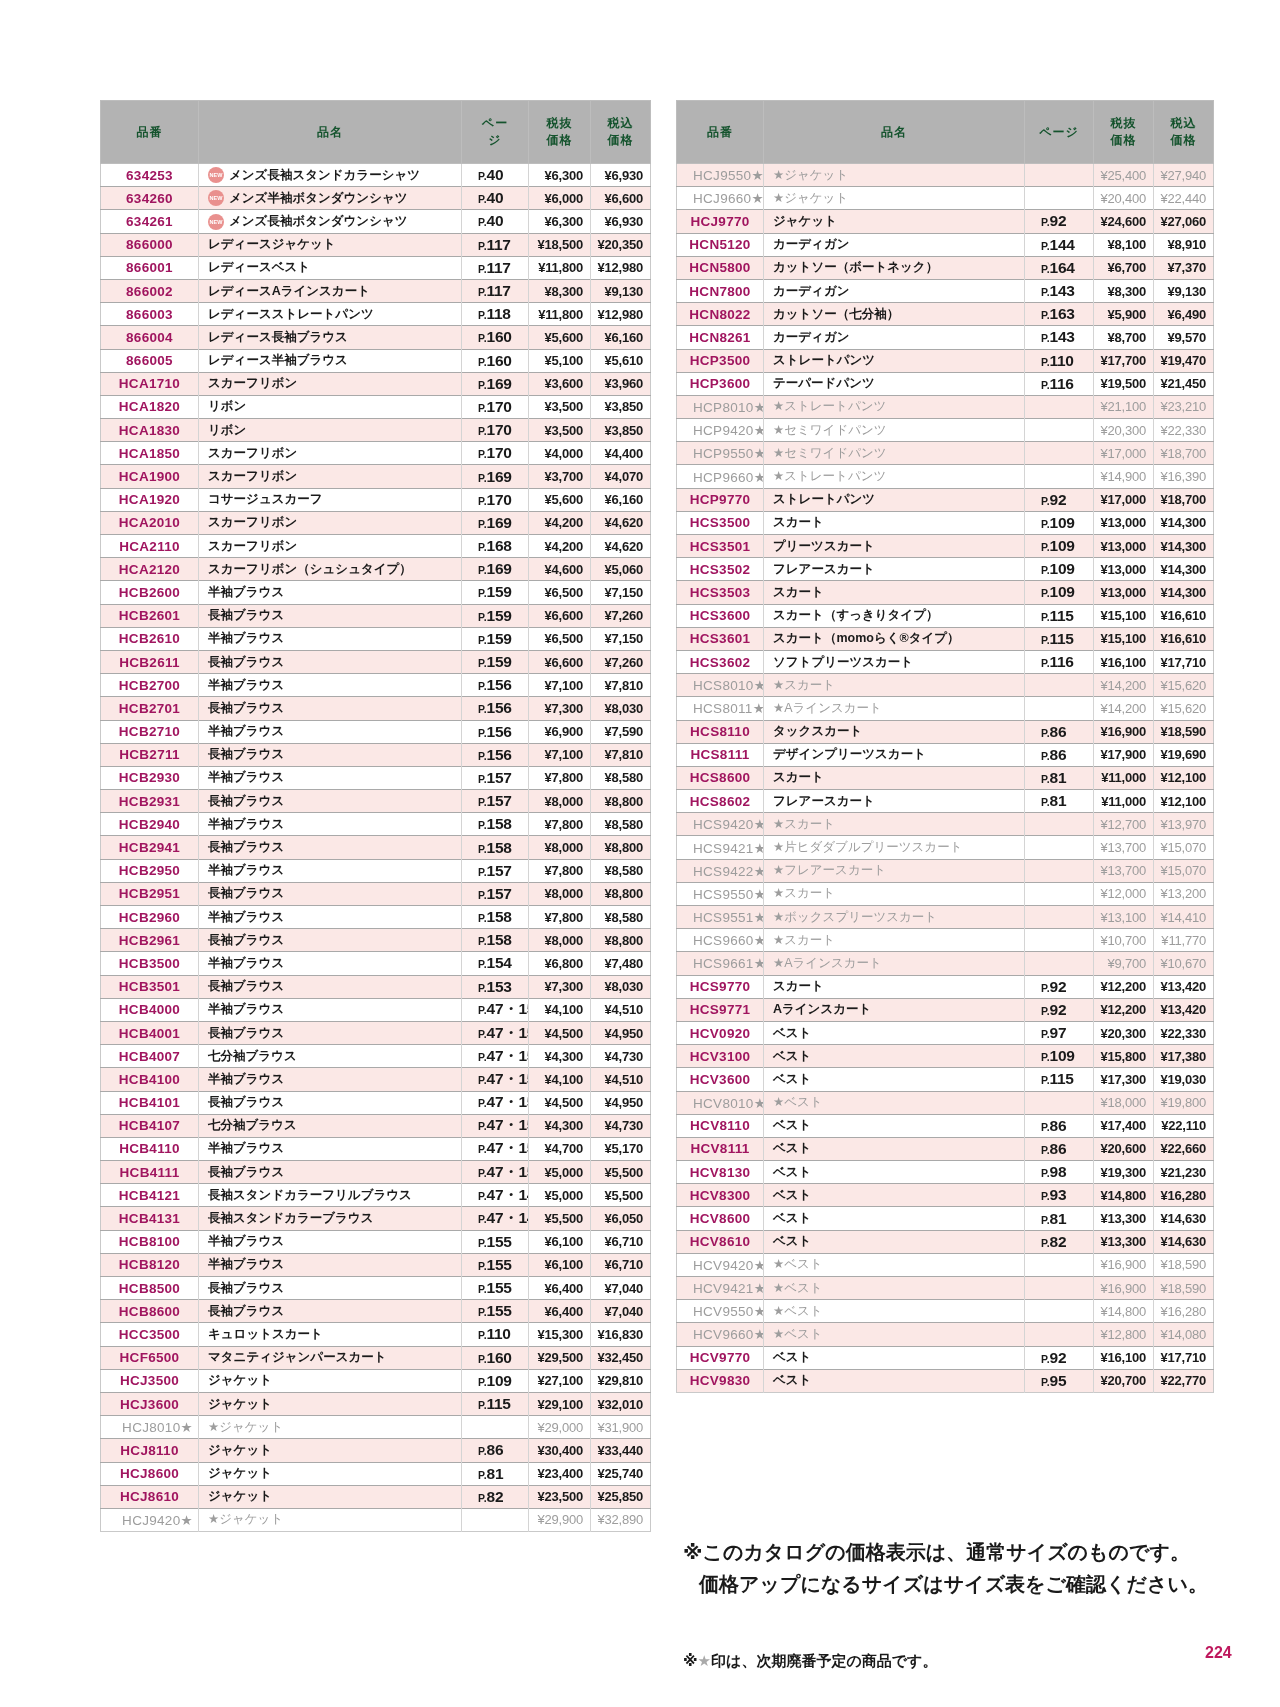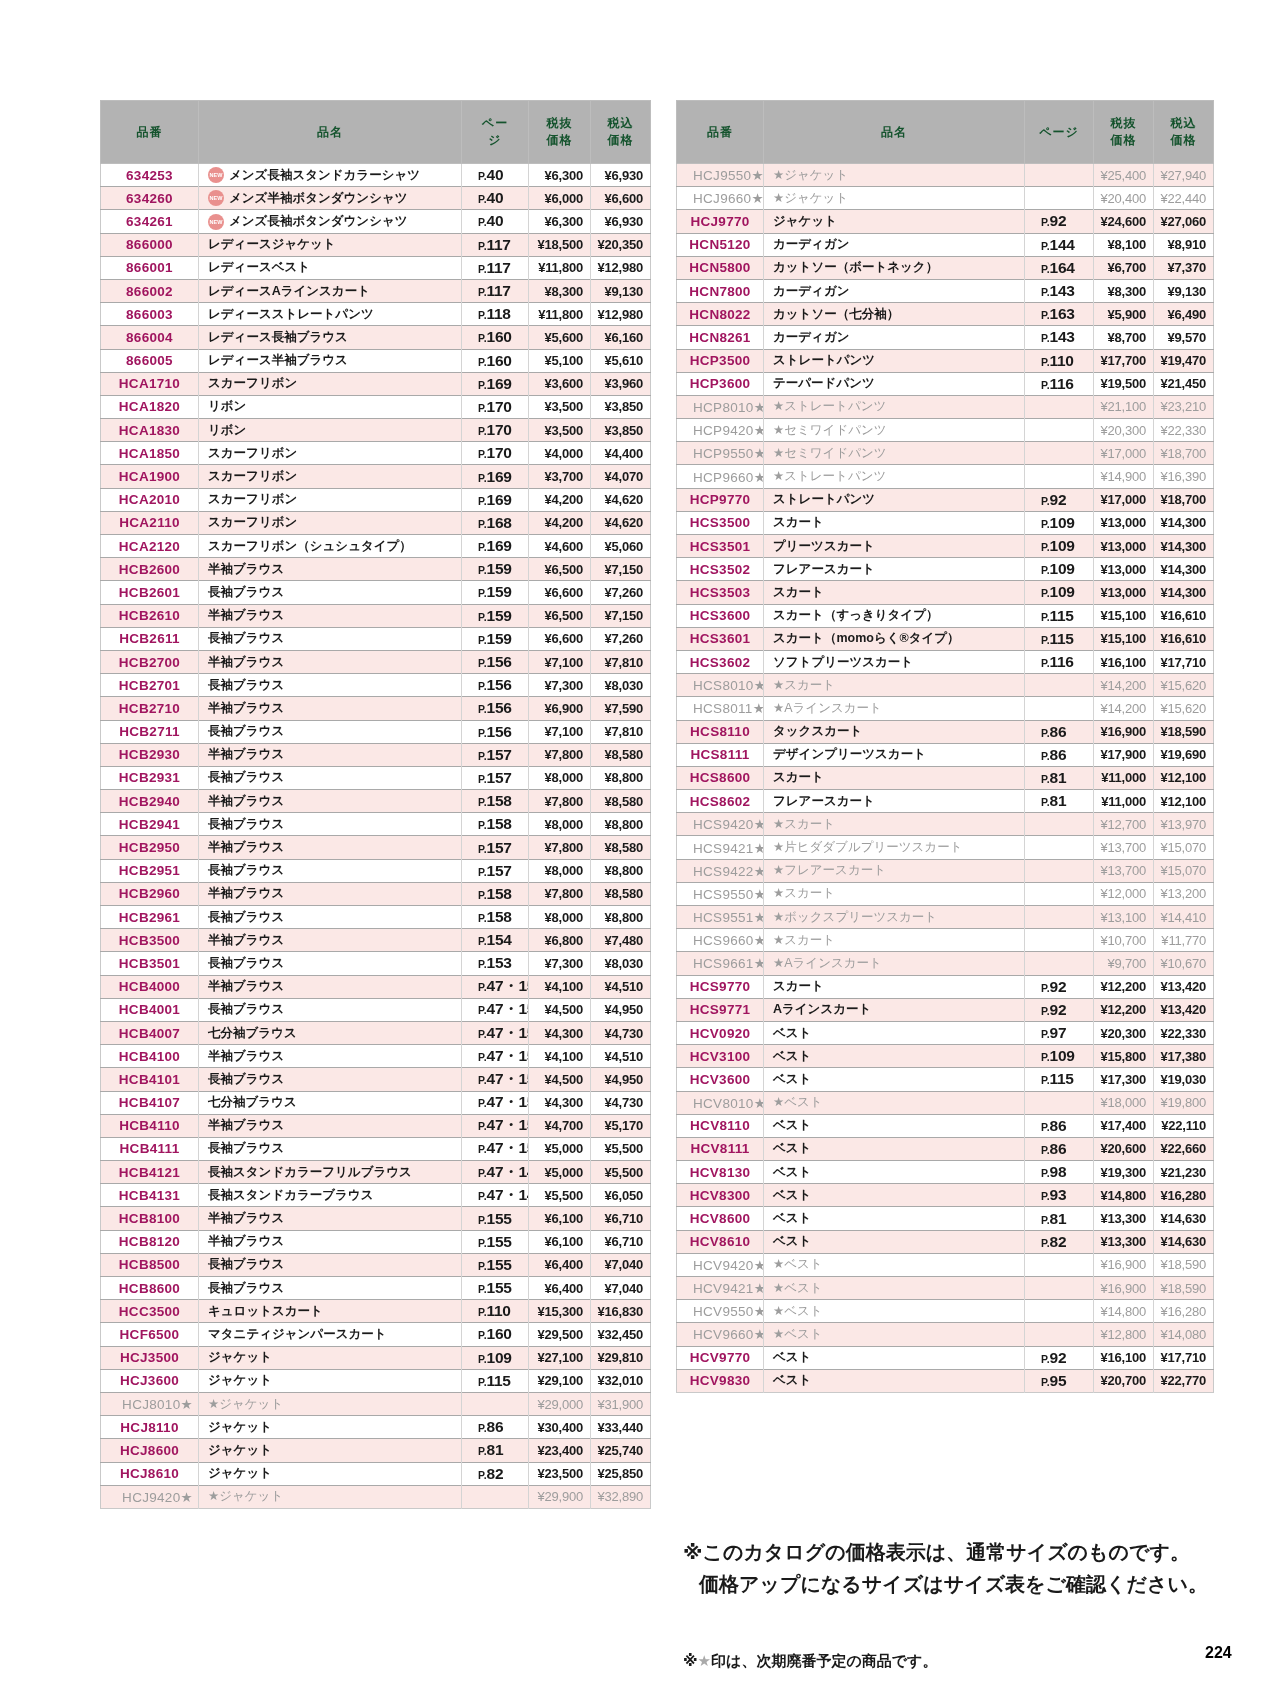--- a/index.html
+++ b/index.html
@@ -40,21 +40,21 @@
      vertical-align:middle;margin-right:5px;letter-spacing:0;}
 
   .footnotes{position:absolute;left:683px;top:1536px;font-size:20px;color:#1a1a1a;
      font-weight:bold;line-height:1.6;}
   .footnote-line2{padding-left:16px;text-align:right;}
   .footnote-star-block{position:absolute;left:683px;top:1652px;font-size:15px;color:#1a1a1a;
      font-weight:bold;}
   .star-gray{color:#aaaaaa;}
 
   .page-number{position:absolute;left:1205px;top:1644px;font-size:16px;font-weight:bold;
-     color:#000000;}
+     color:#be185d;}
 </style>
 </head>
 <body>
 
 <div id="page">
 
   <table class="price-table t-left">
     <colgroup>
       <col class="w-code">
         <col class="w-name">
@@ -164,20 +164,27 @@
           <td class="c-price">¥4,400</td>
         </tr>
         <tr>
           <td class="c-code">HCA1900</td>
           <td class="c-name">スカーフリボン</td>
           <td class="c-page"><span class="p-prefix">P.</span><span class="p-num">169</span></td>
           <td class="c-price">¥3,700</td>
           <td class="c-price">¥4,070</td>
         </tr>
         <tr>
+          <td class="c-code">HCA1920</td>
+          <td class="c-name">コサージュスカーフ</td>
+          <td class="c-page"><span class="p-prefix">P.</span><span class="p-num">170</span></td>
+          <td class="c-price">¥5,600</td>
+          <td class="c-price">¥6,160</td>
+        </tr>
+        <tr>
           <td class="c-code">HCA2010</td>
           <td class="c-name">スカーフリボン</td>
           <td class="c-page"><span class="p-prefix">P.</span><span class="p-num">169</span></td>
           <td class="c-price">¥4,200</td>
           <td class="c-price">¥4,620</td>
         </tr>
         <tr>
           <td class="c-code">HCA2110</td>
           <td class="c-name">スカーフリボン</td>
           <td class="c-page"><span class="p-prefix">P.</span><span class="p-num">168</span></td>

